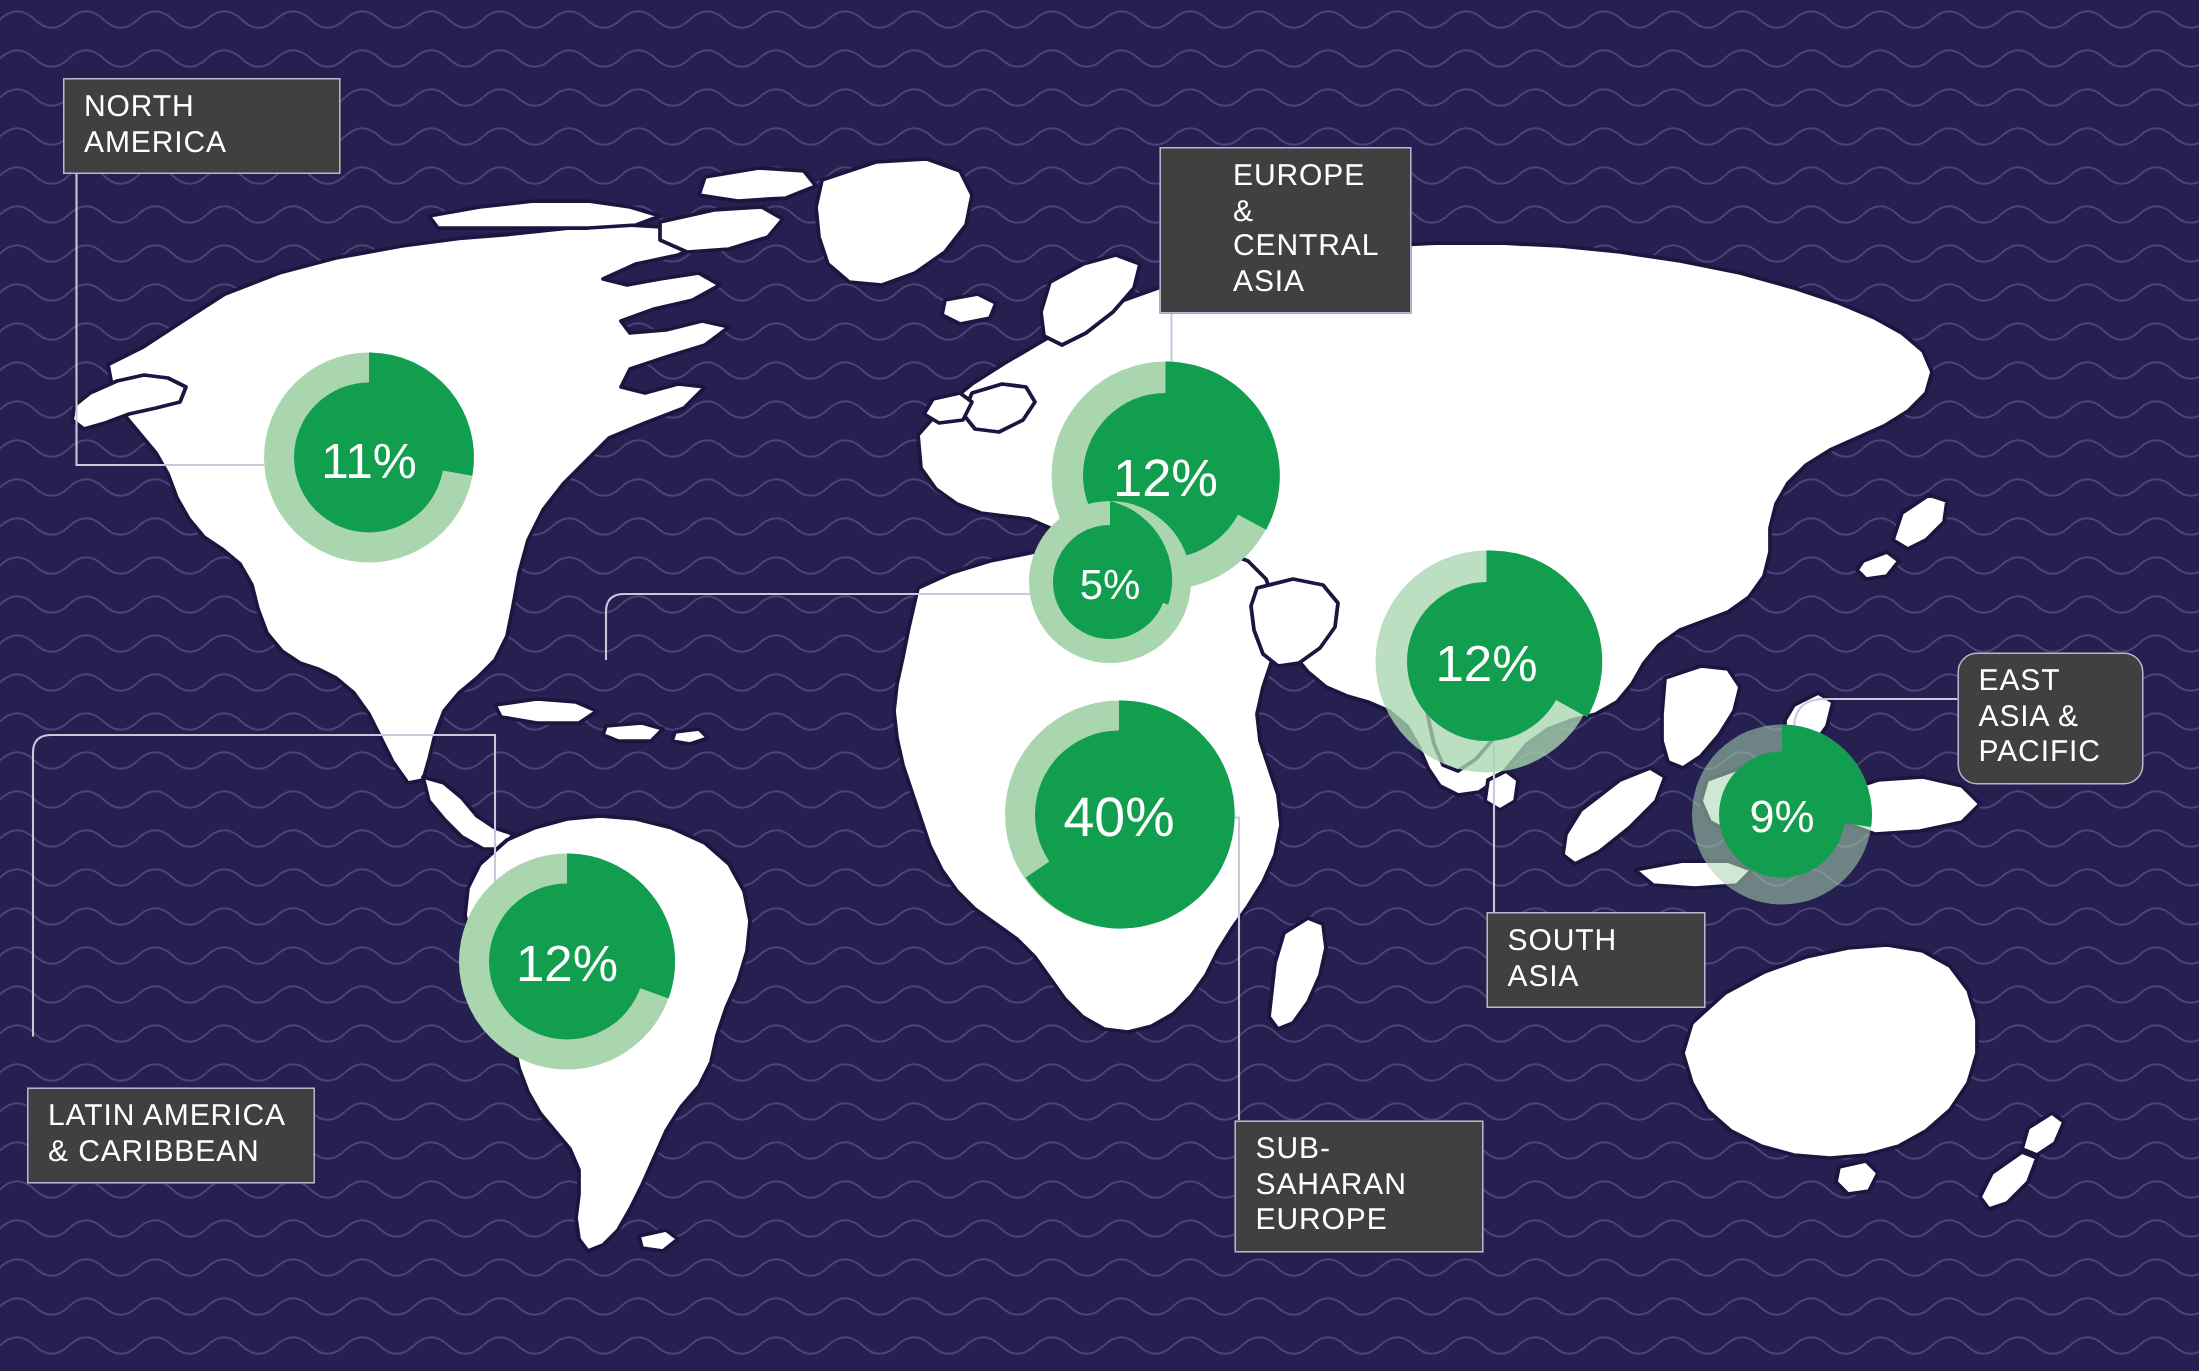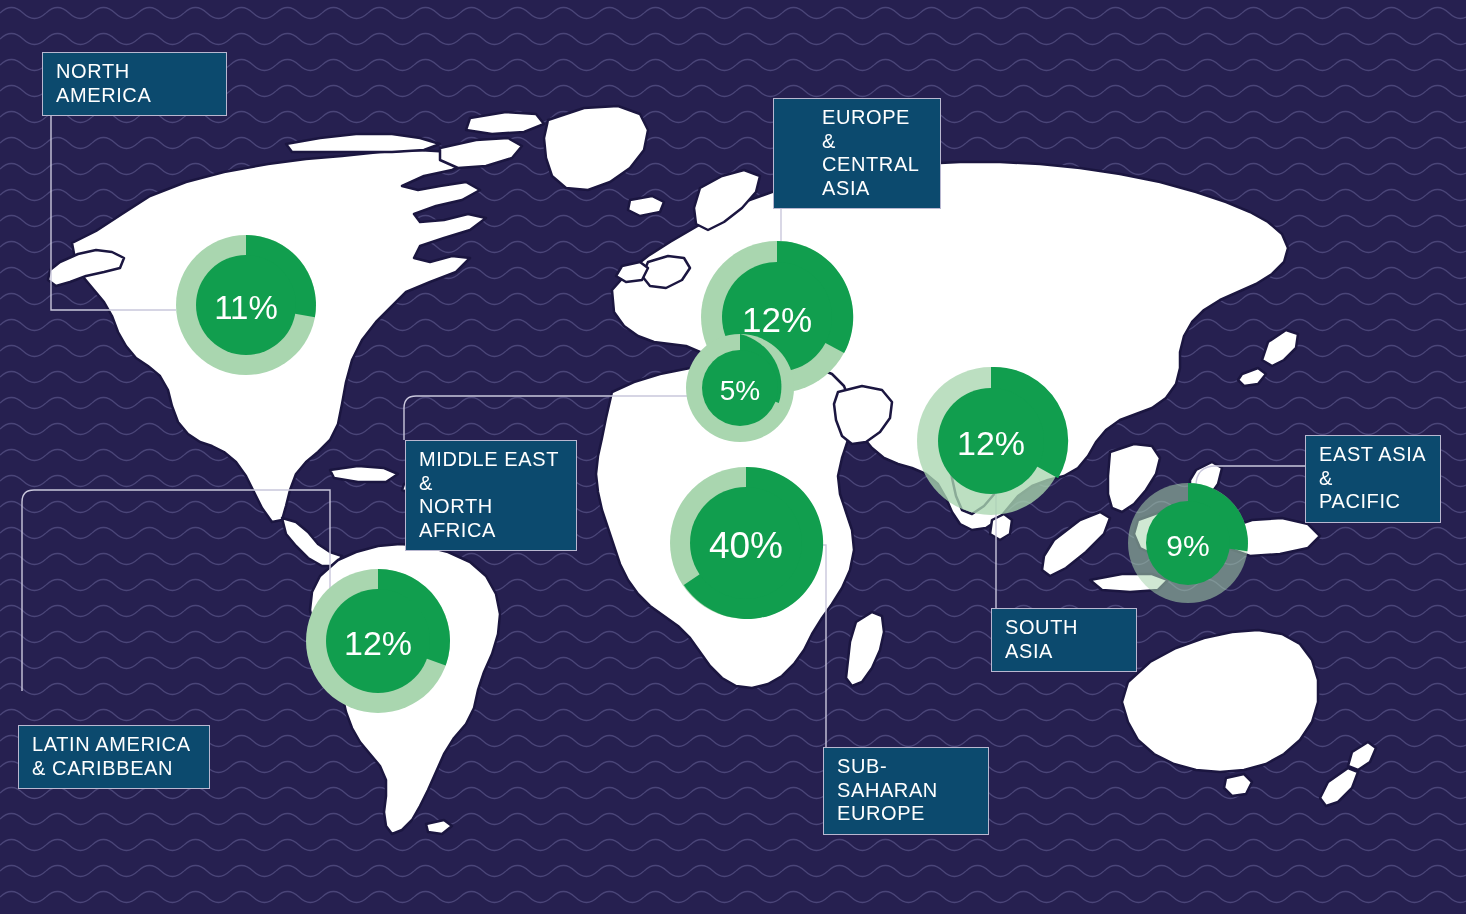--- a/index.html
+++ b/index.html
@@ -45,21 +45,21 @@
     font-weight:400;
     text-anchor:middle;
     dominant-baseline:central;
   }
   
   .label-box{
     position:absolute;
     z-index:5;
     box-sizing:border-box;
     border:1px solid #b9b7d0;
-    background:#0c4a6e;
+    background:#404040;
     color:#ffffff;
     letter-spacing:0.6px;
     line-height:1.18;
     font-weight:400;
     padding:7px 13px 8px 13px;
     white-space:pre-line;
     font-size:20px;
   }
 </style>
 </head>
@@ -245,27 +245,25 @@
       <circle cx="1188" cy="543" r="42" fill="#119e4e"></circle>
       <text class="donut-label" x="1188" y="545" font-size="30">9%</text>
     </g>
   </svg>
 
   <div class="label-box" style="left:42px; top:52px; width:185px;">NORTH AMERICA</div>
 
   <div class="label-box" style="left:773px; top:98px; width:168px;padding-left:48px;">EUROPE &amp;
 CENTRAL ASIA</div>
 
-  <div class="label-box" style="left:405px; top:440px; width:172px;">MIDDLE EAST &amp;
-NORTH AFRICA</div>
 
   <div class="label-box" style="left:823px; top:747px; width:166px;">SUB-SAHARAN
 EUROPE</div>
 
   <div class="label-box" style="left:991px; top:608px; width:146px;">SOUTH ASIA</div>
 
-  <div class="label-box" style="left:1305px; top:435px; width:136px;">EAST ASIA &amp;
+  <div class="label-box" style="left:1305px; top:435px; width:124px;border-radius:13px;">EAST ASIA &amp;
 PACIFIC</div>
 
   <div class="label-box" style="left:18px; top:725px; width:192px;">LATIN AMERICA
 &amp; CARIBBEAN</div>
 
 </div>
 
 </body></html>

